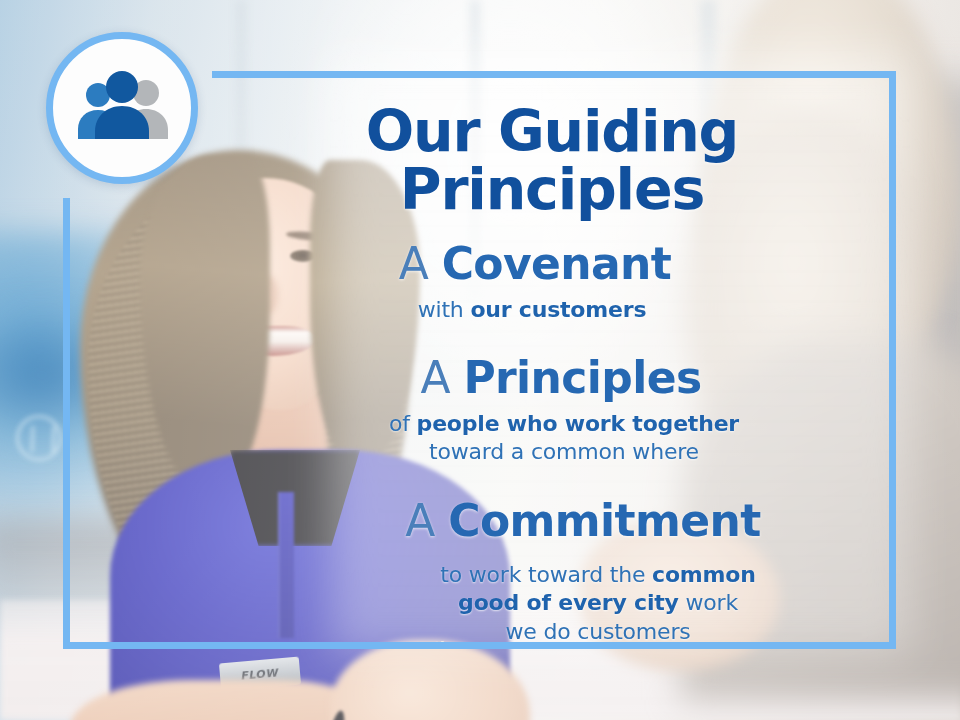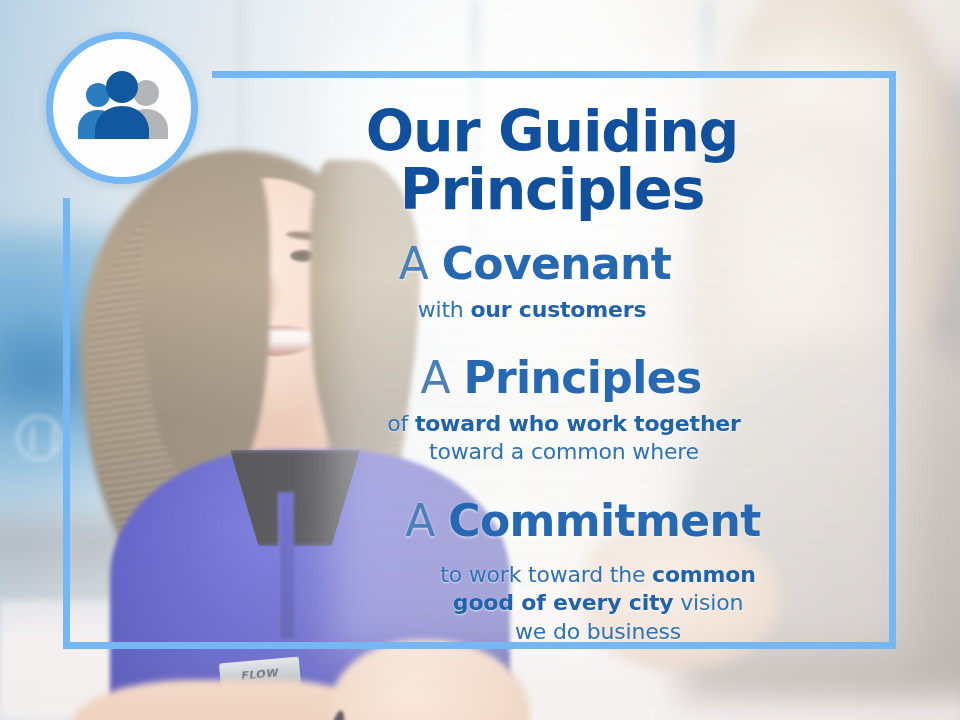--- a/index.html
+++ b/index.html
@@ -383,25 +383,25 @@
         <span class="word">Covenant</span>
       </div>
       <div class="p-sub"><span>with </span><b>our customers</b></div>
     </div>
 
     <div class="principle blk-2">
       <div class="p-head">
         <span class="art">A</span>
         <span class="word">Principles</span>
       </div>
-      <div class="p-sub"><span>of </span><b>toward who work together</b><br><span>toward a common where</span></div>
+      <div class="p-sub"><span>of </span><b>people who work together</b><br><span>toward a common where</span></div>
     </div>
 
     <div class="principle blk-3">
       <div class="p-head">
         <span class="art">A</span>
         <span class="word">Commitment</span>
       </div>
-      <div class="p-sub"><span>to work toward the </span><b>common</b><br><b>good of every city</b><span> vision</span><br><span>we do business</span></div>
+      <div class="p-sub"><span>to work toward the </span><b>common</b><br><b>good of every city</b><span> work</span><br><span>we do customers</span></div>
     </div>
 
   </div>
 </div>
 
 </body></html>

